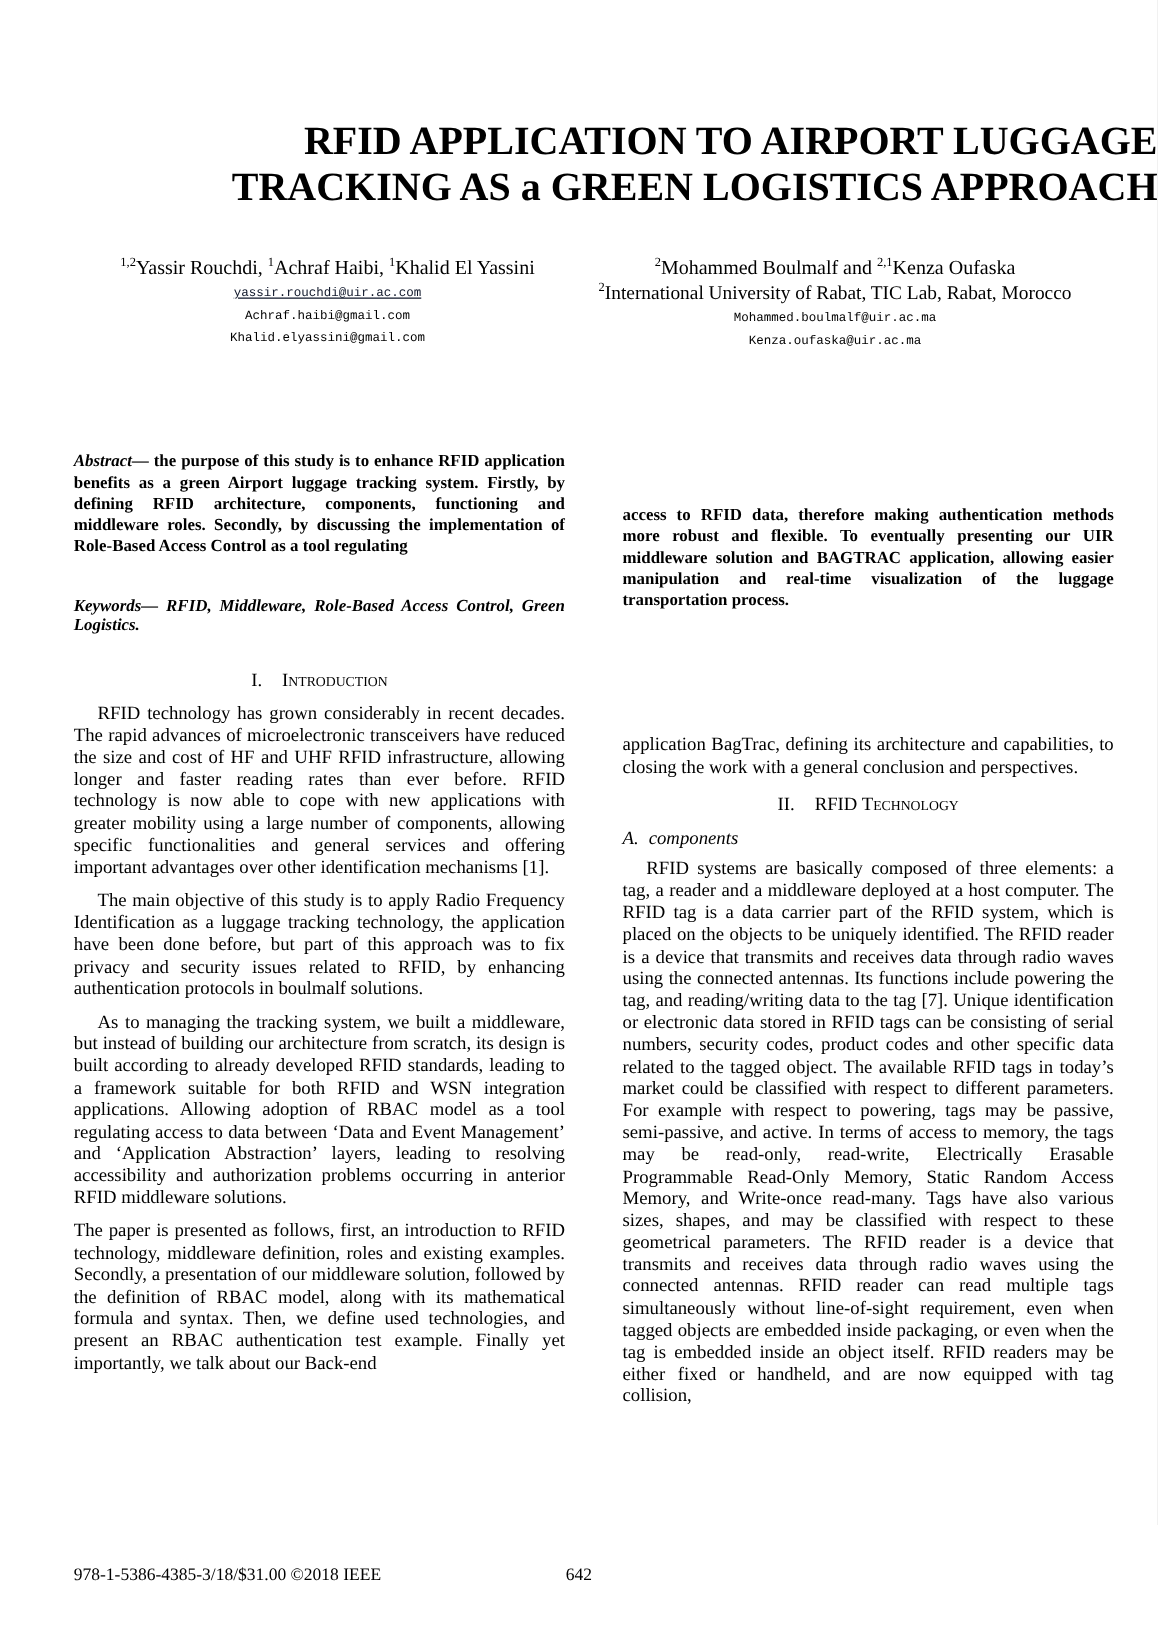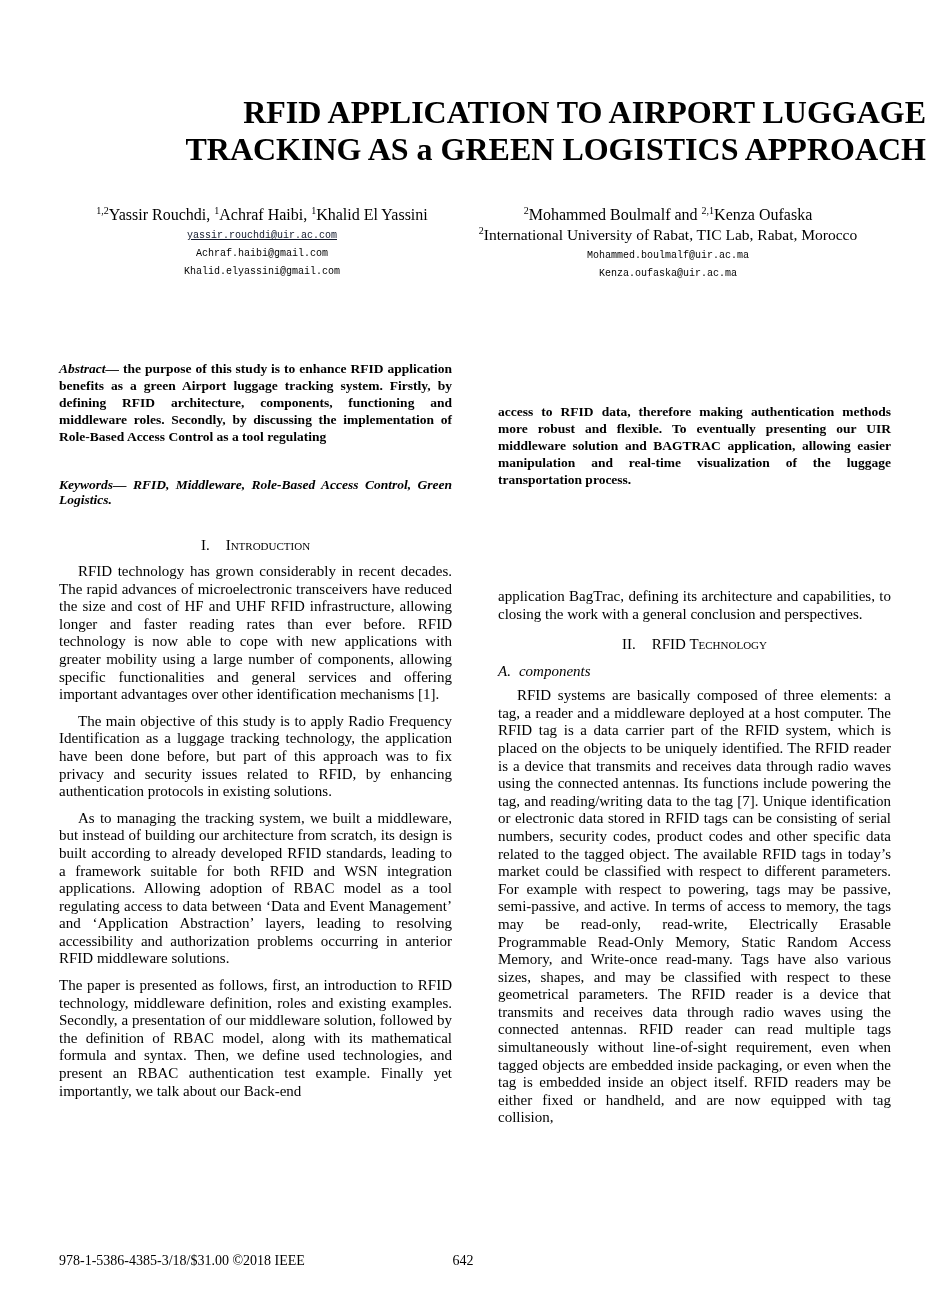--- a/index.html
+++ b/index.html
@@ -152,21 +152,21 @@
   </div>
 
   <div class="col col-left keywords-block"><span>Keywords—</span><span> RFID, Middleware, Role-Based Access Control, Green Logistics.</span>
   </div>
 
   <div class="col col-left body-left">
     <div class="section-heading">
       <span class="sec-num">I.</span><span class="sec-title">Introduction</span>
     </div>
     <p class="para spaced">RFID technology has grown considerably in recent decades. The rapid advances of microelectronic transceivers have reduced the size and cost of HF and UHF RFID infrastructure, allowing longer and faster reading rates than ever before. RFID technology is now able to cope with new applications with greater mobility using a large number of components, allowing specific functionalities and general services and offering important advantages over other identification mechanisms [1].</p>
-    <p class="para spaced">The main objective of this study is to apply Radio Frequency Identification as a luggage tracking technology, the application have been done before, but part of this approach was to fix privacy and security issues related to RFID, by enhancing authentication protocols in existing solutions.</p>
+    <p class="para spaced">The main objective of this study is to apply Radio Frequency Identification as a luggage tracking technology, the application have been done before, but part of this approach was to fix privacy and security issues related to RFID, by enhancing authentication protocols in boulmalf solutions.</p>
     <p class="para spaced">As to managing the tracking system, we built a middleware, but instead of building our architecture from scratch, its design is built according to already developed RFID standards, leading to a framework suitable for both RFID and WSN integration applications. Allowing adoption of RBAC model as a tool regulating access to data between ‘Data and Event Management’ and ‘Application Abstraction’ layers, leading to resolving accessibility and authorization problems occurring in anterior RFID middleware solutions.</p>
     <p class="para no-indent">The paper is presented as follows, first, an introduction to RFID technology, middleware definition, roles and existing examples. Secondly, a presentation of our middleware solution, followed by the definition of RBAC model, along with its mathematical formula and syntax. Then, we define used technologies, and present an RBAC authentication test example. Finally yet importantly, we talk about our Back-end</p>
   </div>
 
   <div class="col col-right body-right">
     <p class="para no-indent">application BagTrac, defining its architecture and capabilities, to closing the work with a general conclusion and perspectives.</p>
     <div class="section-heading sec2-heading">
       <span class="sec-num">II.</span><span class="sec-title">RFID Technology</span>
     </div>
     <div class="subsection-heading">

